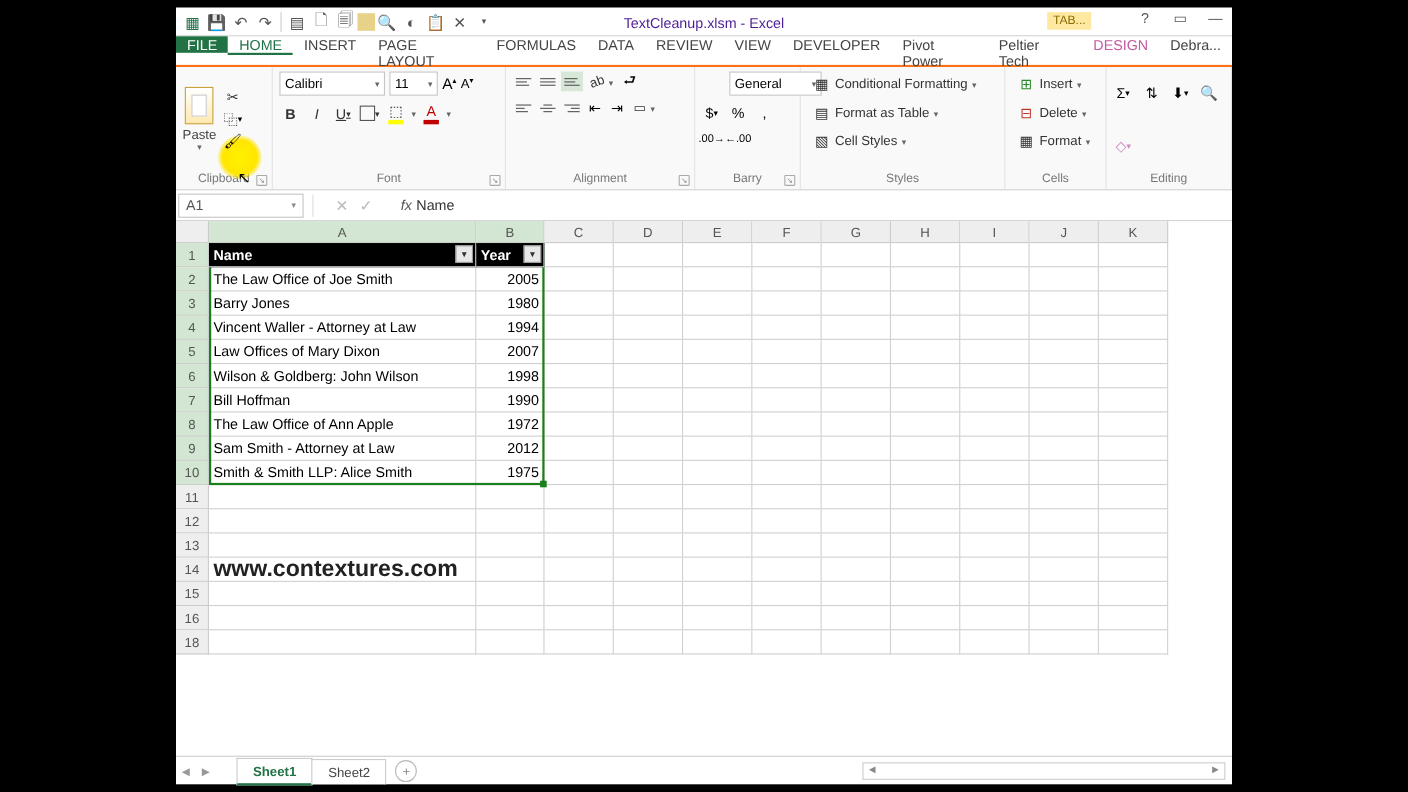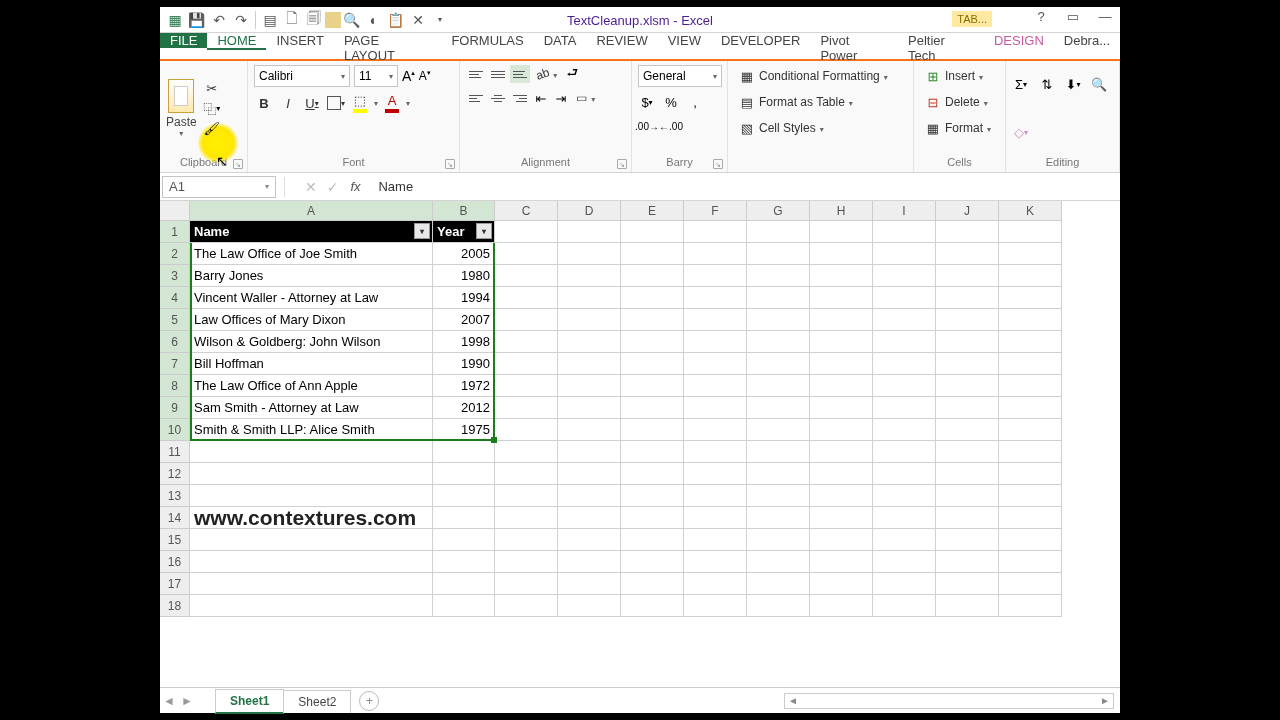--- a/index.html
+++ b/index.html
@@ -50,21 +50,21 @@
 
 
 .alnrow { display:flex; gap:2px; }
 .alnrow .aln { width:20px; height:18px; display:flex; flex-direction:column; justify-content:center; gap:2px; padding:0 3px; }
 .aln span { height:1px; background:#555; }
 
 
 .fbar { height:28px; border-bottom:1px solid #d4d4d4; display:flex; align-items:center; }
 .namebox { width:114px; height:22px; margin-left:2px; border:1px solid #c5c5c5; display:flex; align-items:center; padding:0 6px; font-size:13px; color:#555; }
 .namebox .dd { margin-left:auto; font-size:8px; color:#888; }
-.fxico { width:24px; text-align:left; font-style:italic; color:#555; font-size:13px; }
+.fxico { width:24px; text-align:right; font-style:italic; color:#555; font-size:13px; }
 .fbarbtns { display:flex; gap:10px; margin:0 12px; color:#bbb; font-size:14px; }
 .fxval { font-size:13px; padding-left:4px; color:#333; }
 
 
 .sheet { position:absolute; top:194px; bottom:26px; left:0; right:0; overflow:hidden; }
 .colhdrs { display:flex; height:20px; }
 .corner { width:30px; border-right:1px solid #ccc; border-bottom:1px solid #ccc; background:#eee; }
 .ch { border-right:1px solid #ccc; border-bottom:1px solid #ccc; background:#eee; font-size:12px; color:#555; display:flex; align-items:center; justify-content:center; position:relative; }
 .ch.selA, .ch.selB { background:#d3e5d3; }
 .row { display:flex; height:22px; }
@@ -251,21 +251,21 @@
         </div>
       </div>
       <div class="group-label">
           <span>Alignment</span>
           <div class="launcher"></div>
         </div>
     </div>
 
     <div class="group" style="width:96px;">
       <div class="group-body" style="flex-direction:column;gap:6px;align-items:flex-start;">
-        <div class="combo" style="width:84px;">
+        <div class="combo" style="width:84px;margin-left:25px;">
             <span>General</span>
             <span class="dd">▾</span>
           </div>
         <div style="display:flex;gap:6px;">
           <div class="iconbox">$<span style="font-size:8px;">▾</span></div>
           <div class="iconbox">%</div>
           <div class="iconbox">,</div>
         </div>
         <div style="display:flex;gap:6px;">
           <div class="iconbox" style="font-size:10px;">.00→</div>
@@ -289,20 +289,23 @@
             <span class="iconbox">▤</span>
             <span>Format as Table</span>
             <span class="caret"></span>
           </div>
         <div class="btn">
             <span class="iconbox">▧</span>
             <span>Cell Styles</span>
             <span class="caret"></span>
           </div>
       </div>
+      <div class="group-label">
+          <span>Styles</span>
+        </div>
     </div>
 
     <div class="group" style="width:92px;">
       <div class="group-body" style="flex-direction:column;align-items:flex-start;gap:4px;">
         <div class="btn">
             <span class="iconbox" style="color:#2a8a2a;">⊞</span>
             <span>Insert</span>
             <span class="caret"></span>
           </div>
         <div class="btn">
@@ -586,34 +589,20 @@
           <div class="cell colD"></div>
           <div class="cell colE"></div>
           <div class="cell colF"></div>
           <div class="cell colG"></div>
           <div class="cell colH"></div>
           <div class="cell colI"></div>
           <div class="cell colJ"></div>
           <div class="cell colK"></div>
         </div>
         <div class="row">
-          <div class="rh">17</div>
-          <div class="cell colA"></div>
-          <div class="cell colB num"></div>
-          <div class="cell colC"></div>
-          <div class="cell colD"></div>
-          <div class="cell colE"></div>
-          <div class="cell colF"></div>
-          <div class="cell colG"></div>
-          <div class="cell colH"></div>
-          <div class="cell colI"></div>
-          <div class="cell colJ"></div>
-          <div class="cell colK"></div>
-        </div>
-        <div class="row">
           <div class="rh">18</div>
           <div class="cell colA"></div>
           <div class="cell colB num"></div>
           <div class="cell colC"></div>
           <div class="cell colD"></div>
           <div class="cell colE"></div>
           <div class="cell colF"></div>
           <div class="cell colG"></div>
           <div class="cell colH"></div>
           <div class="cell colI"></div>

